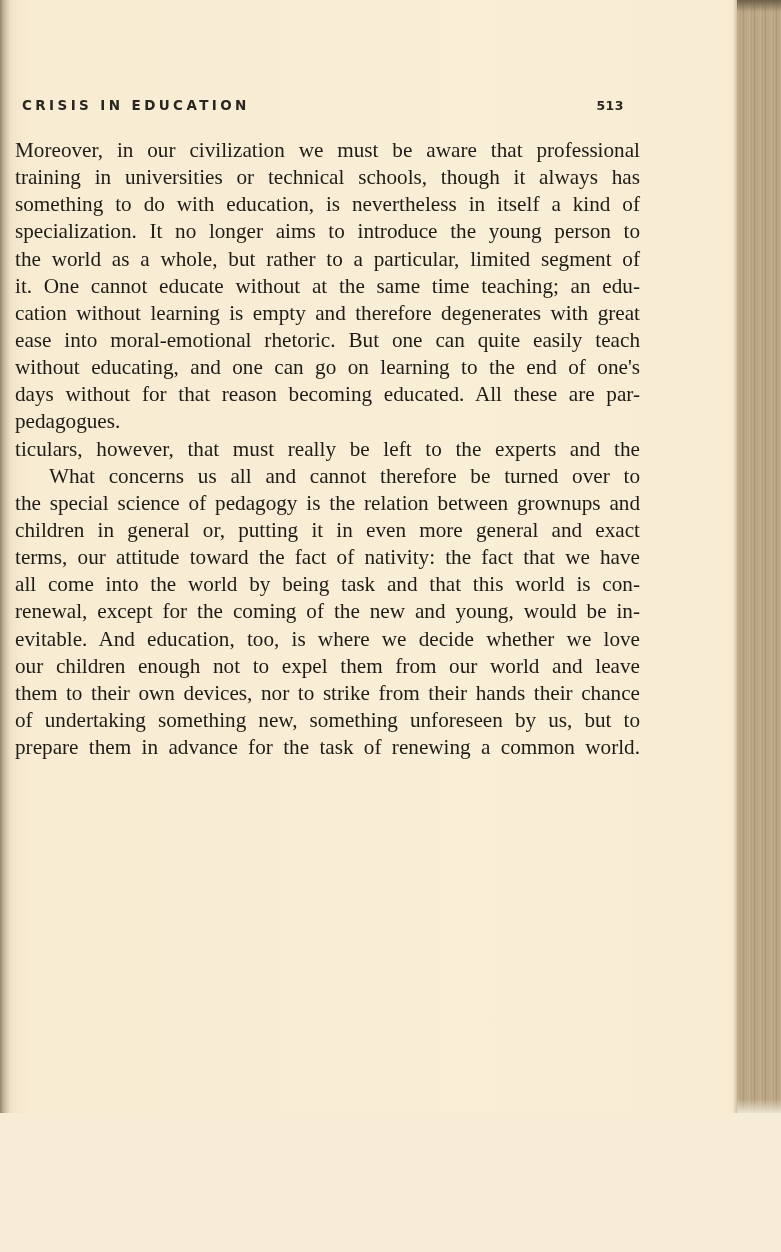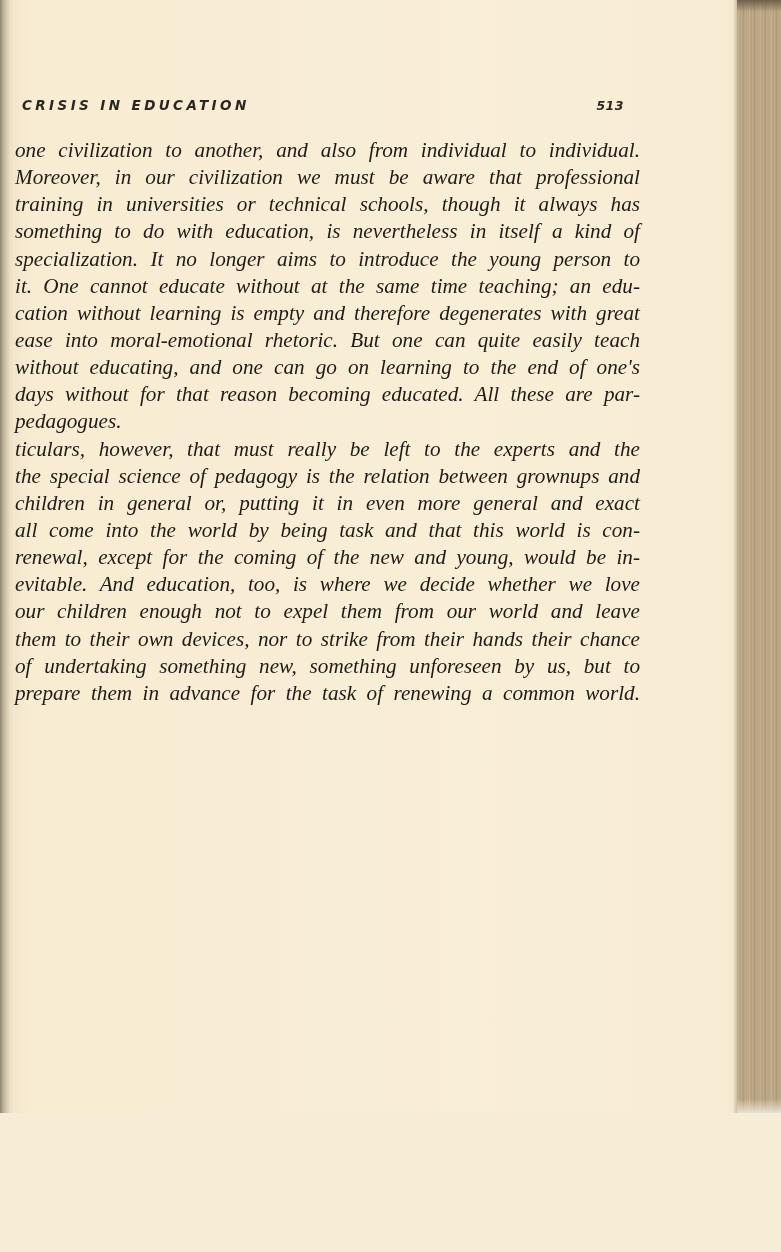--- a/index.html
+++ b/index.html
@@ -9,21 +9,20 @@
       height: 1252px;
       overflow: hidden;
       background: #f7ecd5;
     }
     .page {
       position: relative;
       width: 781px;
       height: 1113px;
       background: linear-gradient(90deg, #cdbfa5 0px, #e6dac0 6px, #f3e6cc 14px, #f8ecd3 30px, #f9eed6 60%, #f8ecd4 93%, #f3e7cd 94.2%);
       overflow: hidden;
-      font-style: italic;
     }
     .spine-shadow {
       position: absolute;
       left: 0; top: 0;
       width: 10px; height: 1252px;
       background: linear-gradient(90deg, #8f8571 0px, #b9ad94 3px, #d8ccb1 7px, rgba(240,228,204,0) 10px);
     }
     .page-edges {
       position: absolute;
       right: 0; top: 0;
@@ -129,36 +128,38 @@
     <span class="ind">​</span>
   </div>
 
   <div class="running-head">
     <span class="running-title">CRISIS IN EDUCATION</span>
     <span class="page-number">513</span>
   </div>
 
   <div class="body-text">
     <div>
-      <span class="line">one civilization to another, and also from individual to individual.</span>
       <span class="line">Moreover, in our civilization we must be aware that professional</span>
       <span class="line">training in universities or technical schools, though it always has</span>
       <span class="line">something to do with education, is nevertheless in itself a kind of</span>
       <span class="line">specialization. It no longer aims to introduce the young person to</span>
+      <span class="line">the world as a whole, but rather to a particular, limited segment of</span>
       <span class="line">it. One cannot educate without at the same time teaching; an edu-</span>
       <span class="line">cation without learning is empty and therefore degenerates with great</span>
       <span class="line">ease into moral-emotional rhetoric. But one can quite easily teach</span>
       <span class="line">without educating, and one can go on learning to the end of one's</span>
       <span class="line">days without for that reason becoming educated. All these are par-</span>
       <span class="line last">pedagogues.</span>
       <span class="line">ticulars, however, that must really be left to the experts and the</span>
     </div>
     <div>
+      <span class="line indent">What concerns us all and cannot therefore be turned over to</span>
       <span class="line">the special science of pedagogy is the relation between grownups and</span>
       <span class="line">children in general or, putting it in even more general and exact</span>
+      <span class="line">terms, our attitude toward the fact of nativity: the fact that we have</span>
       <span class="line">all come into the world by being task and that this world is con-</span>
       <span class="line">renewal, except for the coming of the new and young, would be in-</span>
       <span class="line">evitable. And education, too, is where we decide whether we love</span>
       <span class="line">our children enough not to expel them from our world and leave</span>
       <span class="line">them to their own devices, nor to strike from their hands their chance</span>
       <span class="line">of undertaking something new, something unforeseen by us, but to</span>
       <span class="line">prepare them in advance for the task of renewing a common world.</span>
     </div>
   </div>
 </div>

